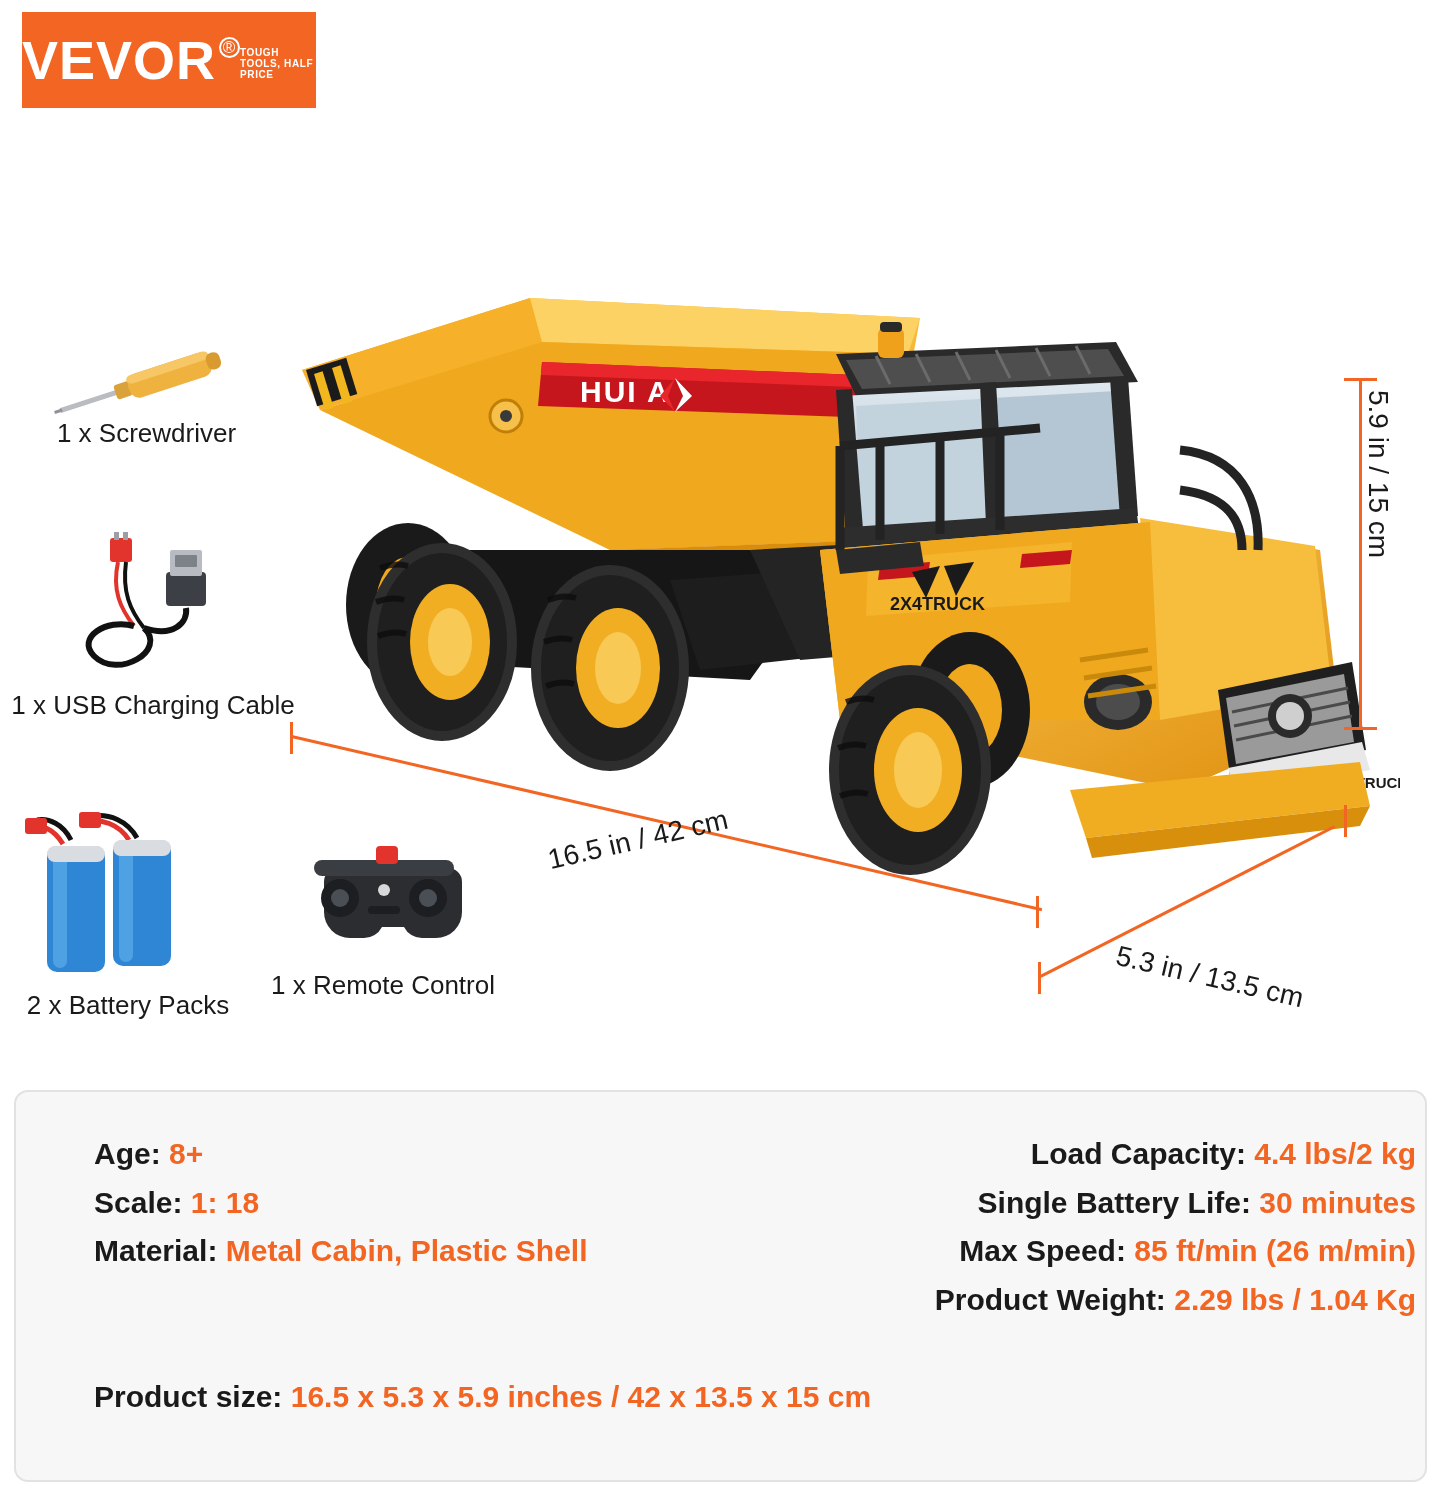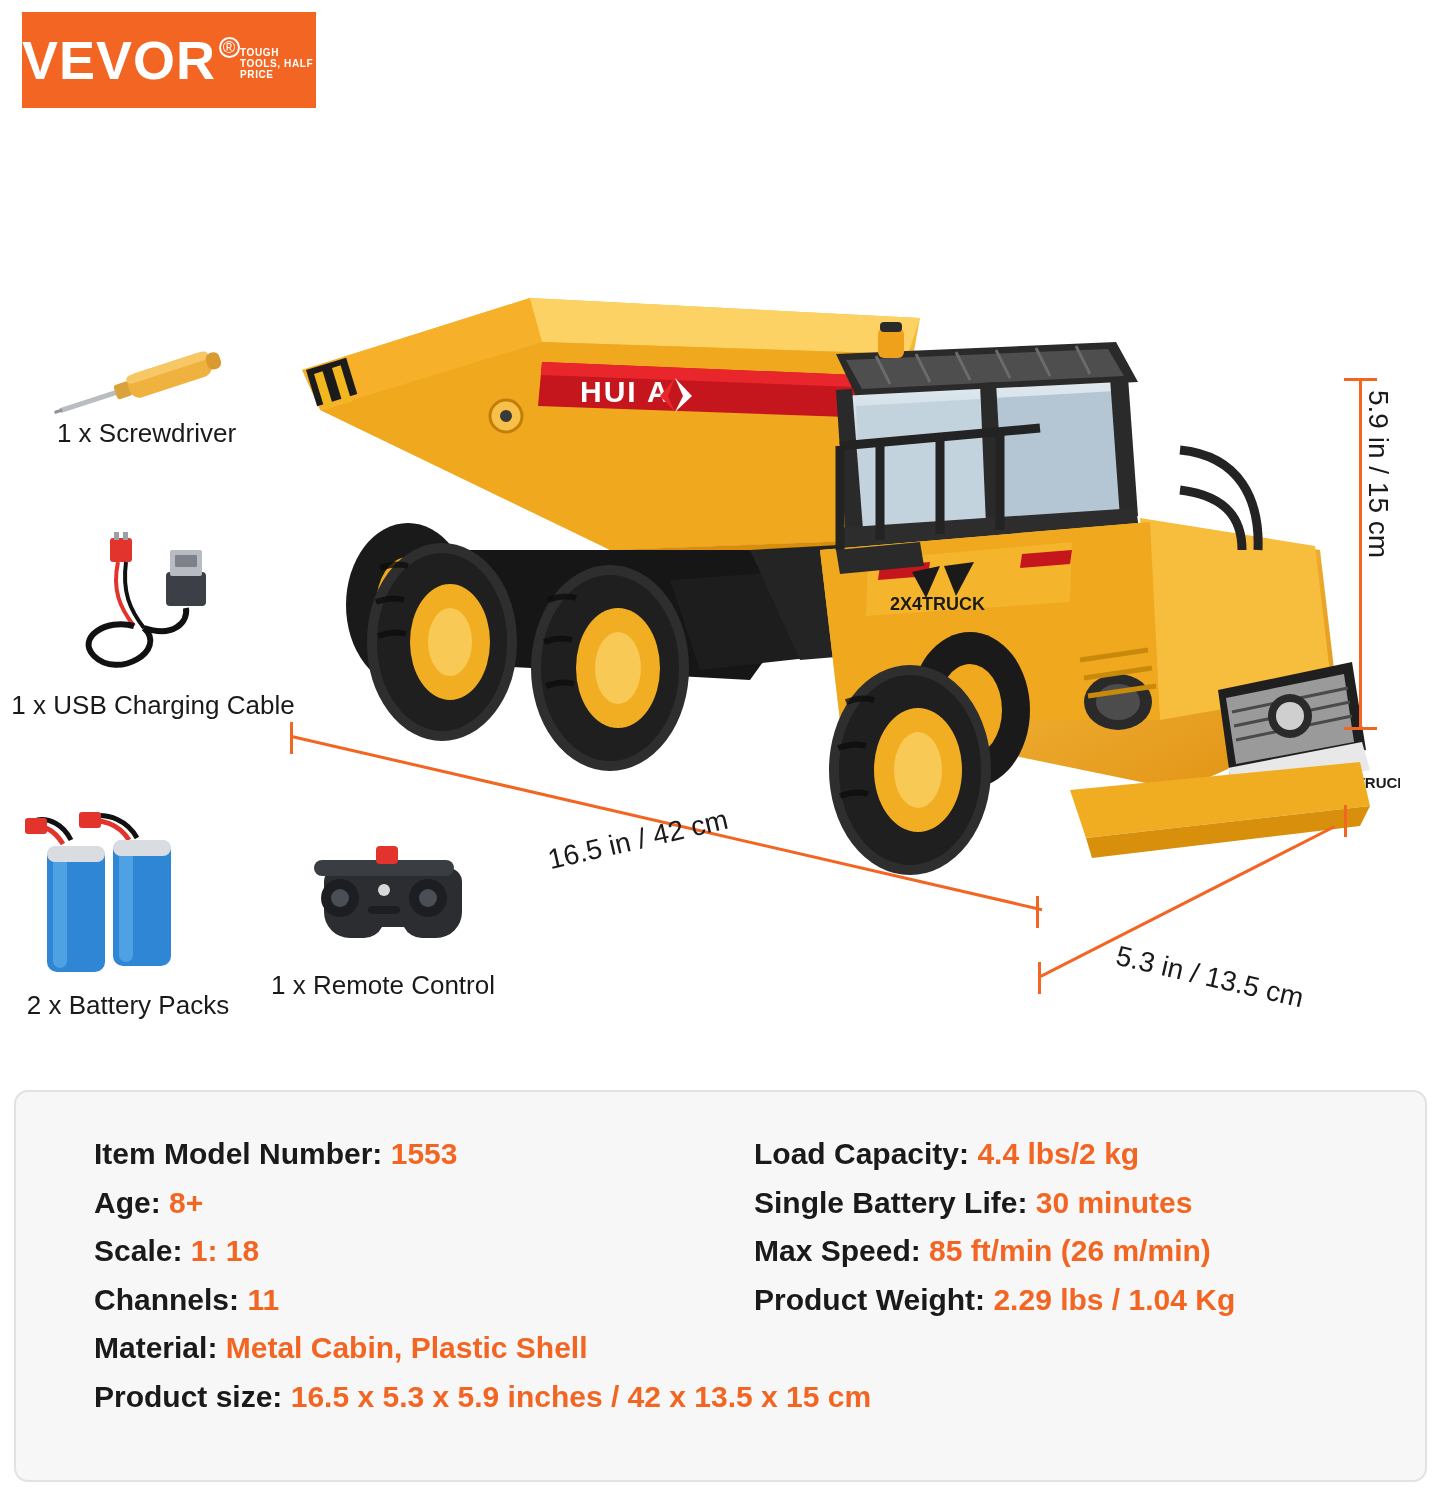--- a/index.html
+++ b/index.html
@@ -146,21 +146,21 @@
   }
   .spec-cols {
     position: absolute;
     top: 38px;
     left: 0;
     width: 100%;
     display: flex;
   }
   .spec-col { box-sizing: border-box; }
   .spec-col.left  { width: 700px; padding-left: 78px; }
-  .spec-col.right { width: 700px; padding-left: 38px; }
+  .spec-col.right { width: 700px; padding-left: 38px; text-align: right; }
   .spec-line {
     font-size: 30px;
     font-weight: bold;
     color: #1a1a1a;
     line-height: 1.62;
     white-space: nowrap;
   }
   .spec-line .val { color: #f26522; }
   .spec-wide {
     position: absolute;
@@ -440,34 +440,26 @@
 
 <div class="rule h" style="left:1040px; top:975px; width:330px; transform:rotate(-27deg); transform-origin:left top;"></div>
 <div class="cap" style="left:1038px; top:962px; width:3px; height:32px;"></div>
 <div class="cap" style="left:1344px; top:805px; width:3px; height:32px;"></div>
 <div class="dim-label" id="dim-depth">5.3 in / 13.5 cm</div>
 
 <div class="spec-panel">
   <div class="spec-cols">
     <div class="spec-col left">
       <div class="spec-line">
-        <span>Item Model Number:</span>
-        <span class="val">1553</span>
-      </div>
-      <div class="spec-line">
         <span>Age:</span>
         <span class="val">8+</span>
       </div>
       <div class="spec-line">
         <span>Scale:</span>
         <span class="val">1: 18</span>
-      </div>
-      <div class="spec-line">
-        <span>Channels:</span>
-        <span class="val">11</span>
       </div>
       <div class="spec-line">
         <span>Material:</span>
         <span class="val">Metal Cabin, Plastic Shell</span>
       </div>
     </div>
     <div class="spec-col right">
       <div class="spec-line">
         <span>Load Capacity:</span>
         <span class="val">4.4 lbs/2 kg</span>

